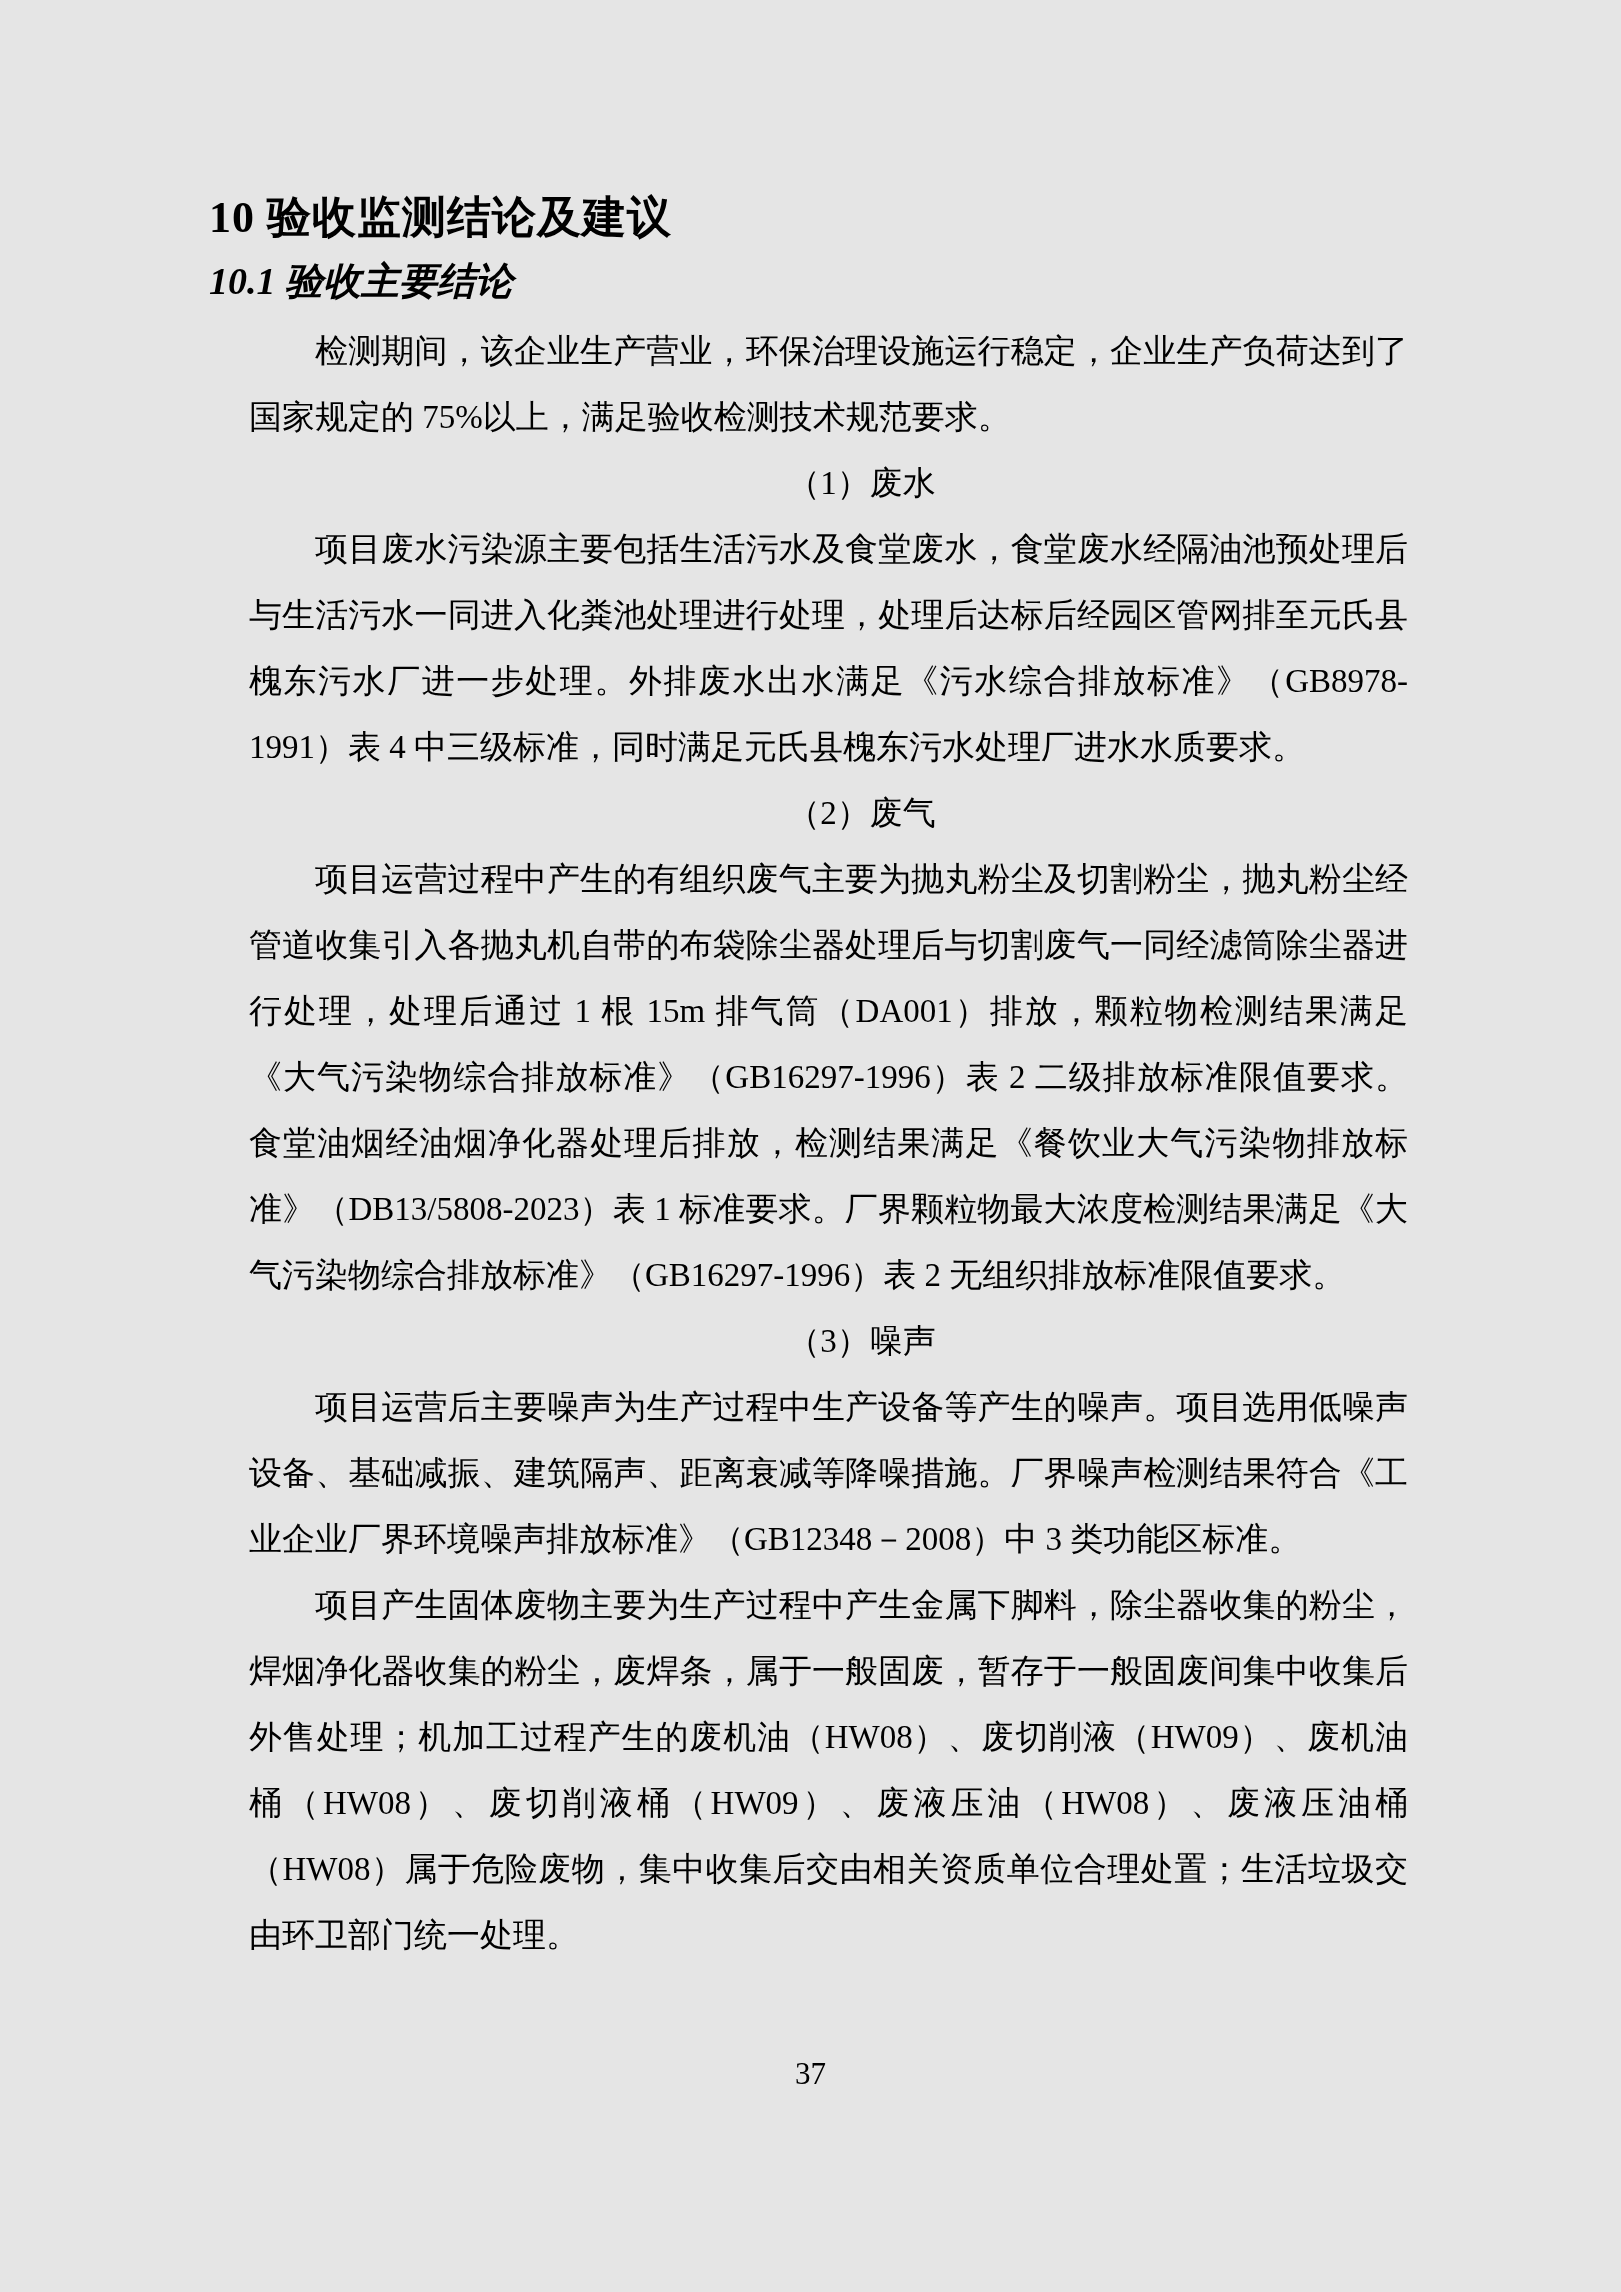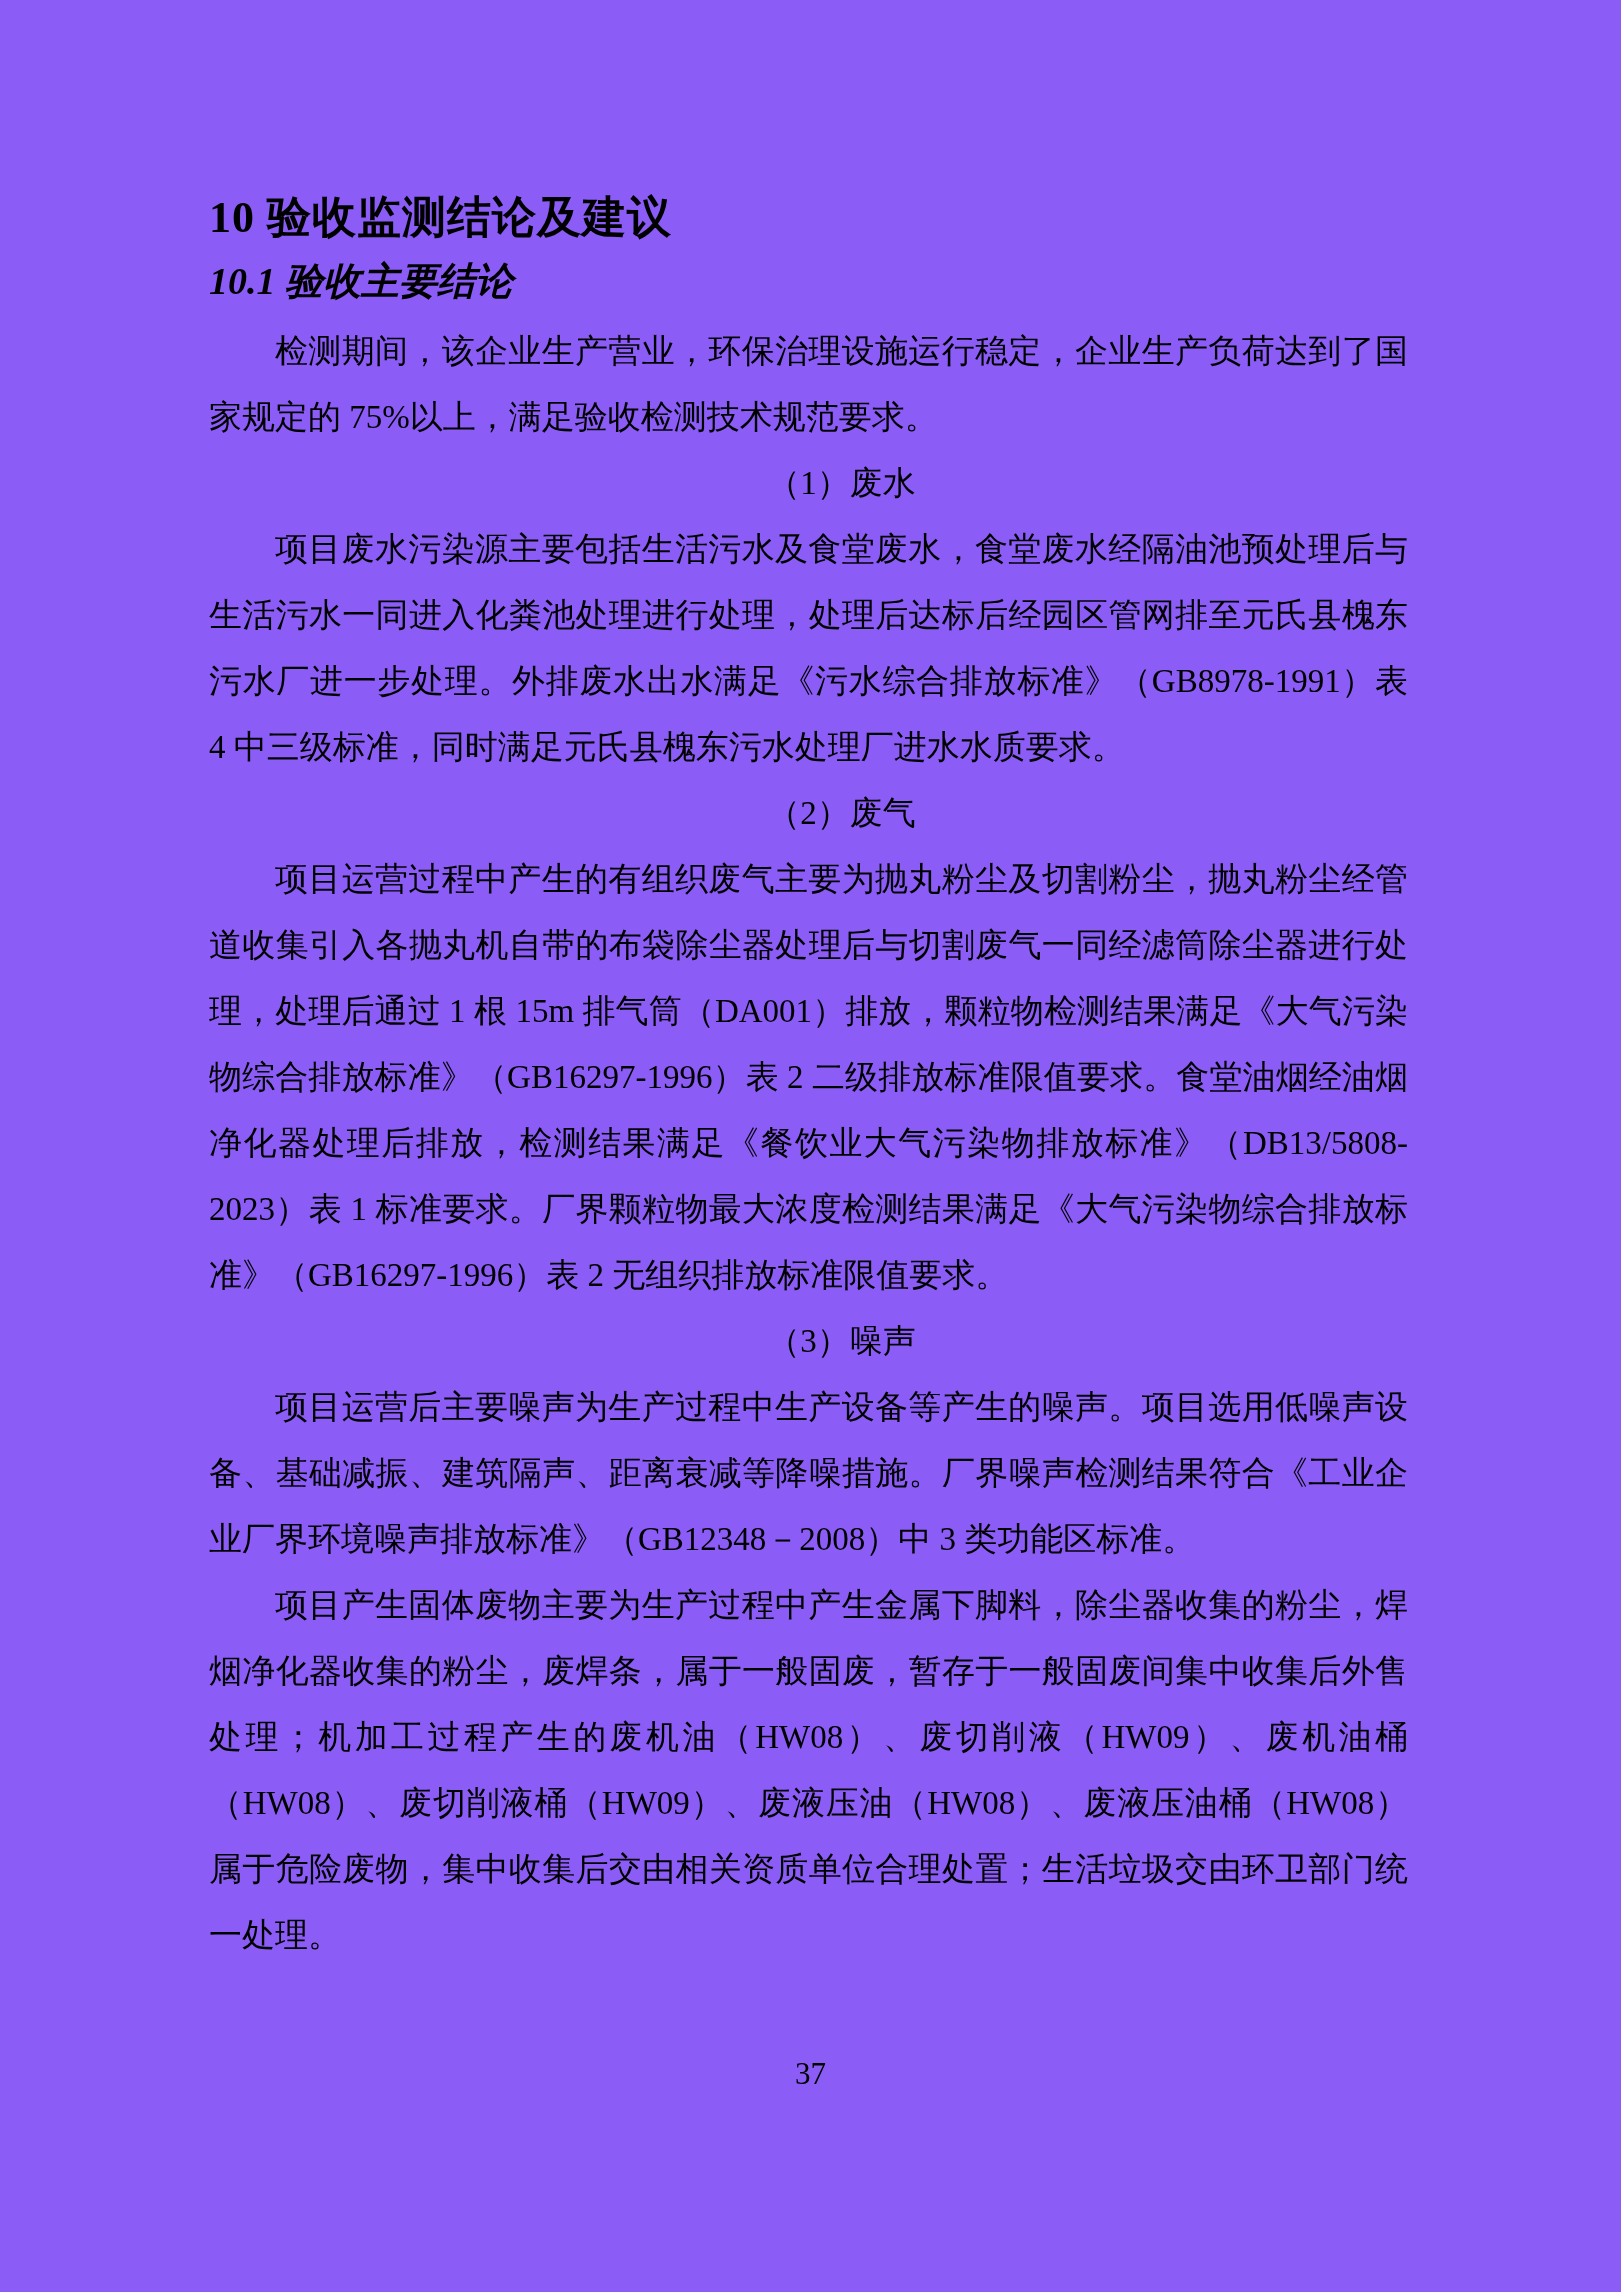--- a/index.html
+++ b/index.html
@@ -5,21 +5,21 @@
   html, body {
     margin: 0;
     padding: 0;
     background: #ffffff;
   }
   .page {
     position: relative;
     width: 1621px;
     height: 2293px;
     margin: 0 auto;
-    background: #8b5cf6;
+    background: #e5e5e5;
     color: #000000;
     box-sizing: border-box;
     padding: 193px 213px 0 209px;
     font-family: "Liberation Serif", "DejaVu Serif", serif;
     overflow: hidden;
   }
   .h1 {
     margin: 0;
     font-size: 44px;
     line-height: 49px;
@@ -30,20 +30,21 @@
   .h2 {
     margin: 17.6px 0 0 0;
     font-size: 38px;
     line-height: 43px;
     font-weight: bold;
     white-space: nowrap;
     font-style: italic;
   }
   .content {
     margin-top: 15.7px;
+    margin-left: 40px;
   }
   .content p {
     margin: 0;
     font-size: 33px;
     line-height: 66px;
     text-indent: 2em;
     text-align: justify;
     text-justify: inter-ideograph;
     word-break: break-word;
   }

